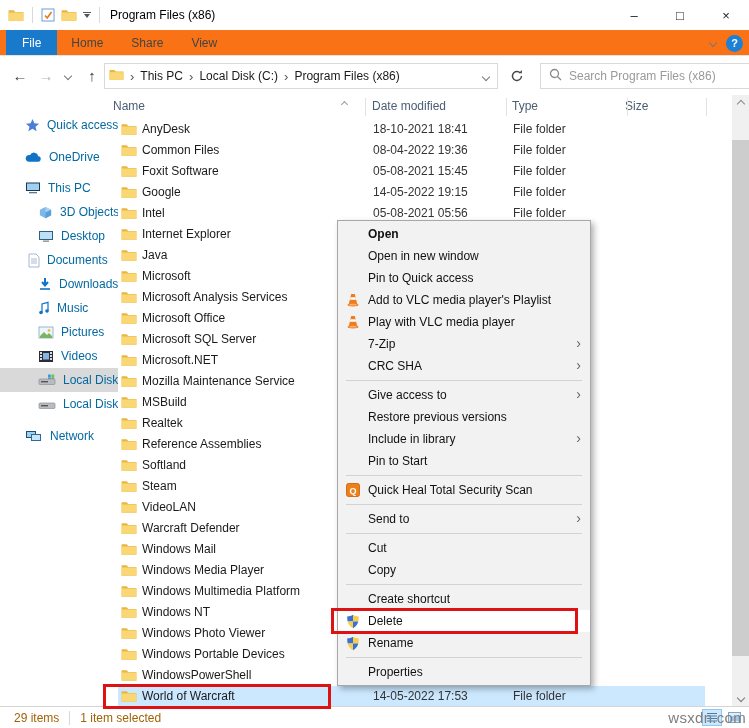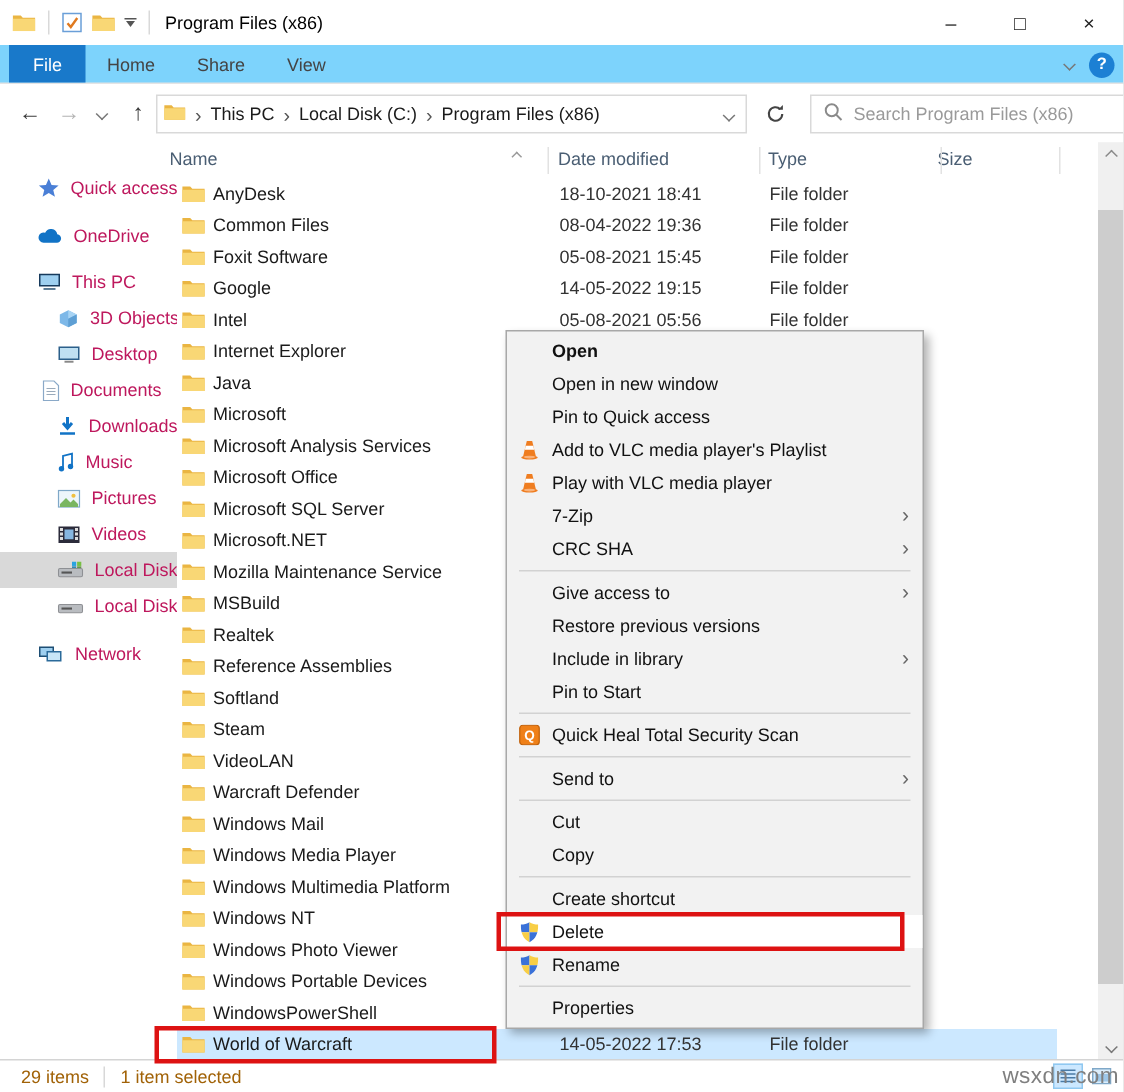--- a/index.html
+++ b/index.html
@@ -13,21 +13,21 @@
   .qat-sep { width:1px; height:16px; background:#d9d9d9; margin:0 2px; }
   .qat svg { display:block; }
   .qat-arrow { display:flex; flex-direction:column; align-items:center; }
   .qat-arrow .bar { width:8px; height:1px; background:#555; margin-bottom:1px; }
   .qat-arrow .tri { width:0; height:0; border-left:3.5px solid transparent; border-right:3.5px solid transparent; border-top:4px solid #555; }
   .win-title { margin-left:8px; font-size:12px; color:#000; }
   .win-controls { position:absolute; right:0; top:0; height:30px; display:flex; }
   .win-btn { width:46px; height:30px; display:flex; align-items:center; justify-content:center; font-size:13px; color:#222; }
 
   
-  .tabsrow { position:absolute; left:0; top:30px; width:749px; height:26px; background:#7dd3fc; border-bottom:1px solid #e4e4e4; display:flex; align-items:stretch; }
+  .tabsrow { position:absolute; left:0; top:30px; width:749px; height:26px; background:#f97316; border-bottom:1px solid #e4e4e4; display:flex; align-items:stretch; }
   .tab { padding:0 14px; display:flex; align-items:center; font-size:12px; color:#444; }
   .tab.file { background:#1979ca; color:#fff; margin-left:6px; padding:0 16px; }
   .tabs-right { position:absolute; right:6px; top:0; height:26px; display:flex; align-items:center; gap:10px; }
   .help-circle { width:17px; height:17px; border-radius:50%; background:#1c80d4; color:#fff; font-weight:bold; font-size:11px; display:flex; align-items:center; justify-content:center; }
   .chv { display:inline-block; width:6px; height:6px; border-right:1.4px solid #777; border-bottom:1.4px solid #777; transform:rotate(45deg); }
   .chv.up { transform:rotate(-135deg); border-color:#8a8a8a; }
 
   
   .addrrow { position:absolute; left:0; top:56px; width:749px; height:39px; background:#fff; }
   .nav-glyph { position:absolute; top:0; height:39px; display:flex; align-items:center; justify-content:center; font-size:15px; }
@@ -39,21 +39,21 @@
   .search-box { position:absolute; left:540px; top:7px; width:235px; height:26px; border:1px solid #d9d9d9; background:#fff; display:flex; align-items:center; padding:0 8px; gap:7px; }
   .search-box .ph { color:#9a9a9a; font-size:12px; white-space:nowrap; overflow:hidden; }
 
   
   .main { position:absolute; left:0; top:95px; width:749px; height:611px; background:#fff; }
 
   .sidebar { position:absolute; left:0; top:0; width:118px; height:611px; overflow:hidden; background:#fff; }
   .side-item { position:relative; height:24px; display:flex; align-items:center; gap:7px; white-space:nowrap; }
   .side-item svg { flex:0 0 auto; }
   .side-item.sel { background:#d9d9d9; }
-  .side-label { font-size:12px; color:#be185d; }
+  .side-label { font-size:12px; color:#0369a1; }
 
   .filehead { position:absolute; left:118px; top:0; width:614px; height:24px; background:#fff; }
   .colhead { position:absolute; top:4px; font-size:12px; color:#4a5e73; }
   .colsep { position:absolute; top:3px; width:1px; height:18px; background:#e2e2e2; }
   .sortcaret { position:absolute; left:224px; top:1px; }
   .sortcaret .chv { width:5px; height:5px; border-color:#9a9a9a; }
 
   .rows { position:absolute; left:118px; top:24px; width:614px; }
   .row { position:relative; height:21px; display:flex; align-items:center; }
   .row .fico { position:absolute; left:3px; top:3px; }
@@ -62,21 +62,21 @@
   .row .ftype { position:absolute; left:395px; top:3px; font-size:12px; color:#333; white-space:nowrap; }
   .row.selected { background:linear-gradient(to right,#cce8ff 0,#cce8ff 587px,transparent 587px); }
   .row.redbox::after { content:""; position:absolute; left:-15px; top:-2px; width:222px; height:19px; border:3px solid #dd1212; z-index:40; pointer-events:none; }
 
   
   .vscroll { position:absolute; left:732px; top:0; width:17px; height:611px; background:#f0f0f0; }
   .vs-btn { position:absolute; left:0; width:17px; height:17px; display:flex; align-items:center; justify-content:center; background:#f0f0f0; }
   .vs-thumb { position:absolute; left:0; top:45px; width:17px; height:516px; background:#cdcdcd; }
 
   
-  .ctxmenu { position:absolute; left:337px; top:220px; width:279px; background:#f2f2f2; border:1px solid #a8a8a8; box-shadow:3px 3px 6px rgba(0,0,0,0.3); z-index:30; padding:2px 0; }
+  .ctxmenu { position:absolute; left:337px; top:220px; width:254px; background:#f2f2f2; border:1px solid #a8a8a8; box-shadow:3px 3px 6px rgba(0,0,0,0.3); z-index:30; padding:2px 0; }
   .mi { position:relative; height:22px; display:flex; align-items:center; padding-left:30px; font-size:12px; color:#111; }
   .mi .mico { position:absolute; left:8px; top:4px; }
   .mi .arrow { position:absolute; right:9px; top:2px; font-size:14px; color:#666; }
   .mi.bold { font-weight:bold; }
   .mi.hl { background:#fff; }
   .mi.hl::after { content:""; position:absolute; left:-7px; right:12px; top:-2px; bottom:-2px; border:3px solid #dd1212; z-index:41; pointer-events:none; }
   .msep { border-top:1px solid #d2d2d2; margin:3px 8px; }
 
   
   .statusbar { position:absolute; left:0; top:706px; width:749px; height:22px; background:#fff; border-top:1px solid #d4d4d4; display:flex; align-items:center; }

